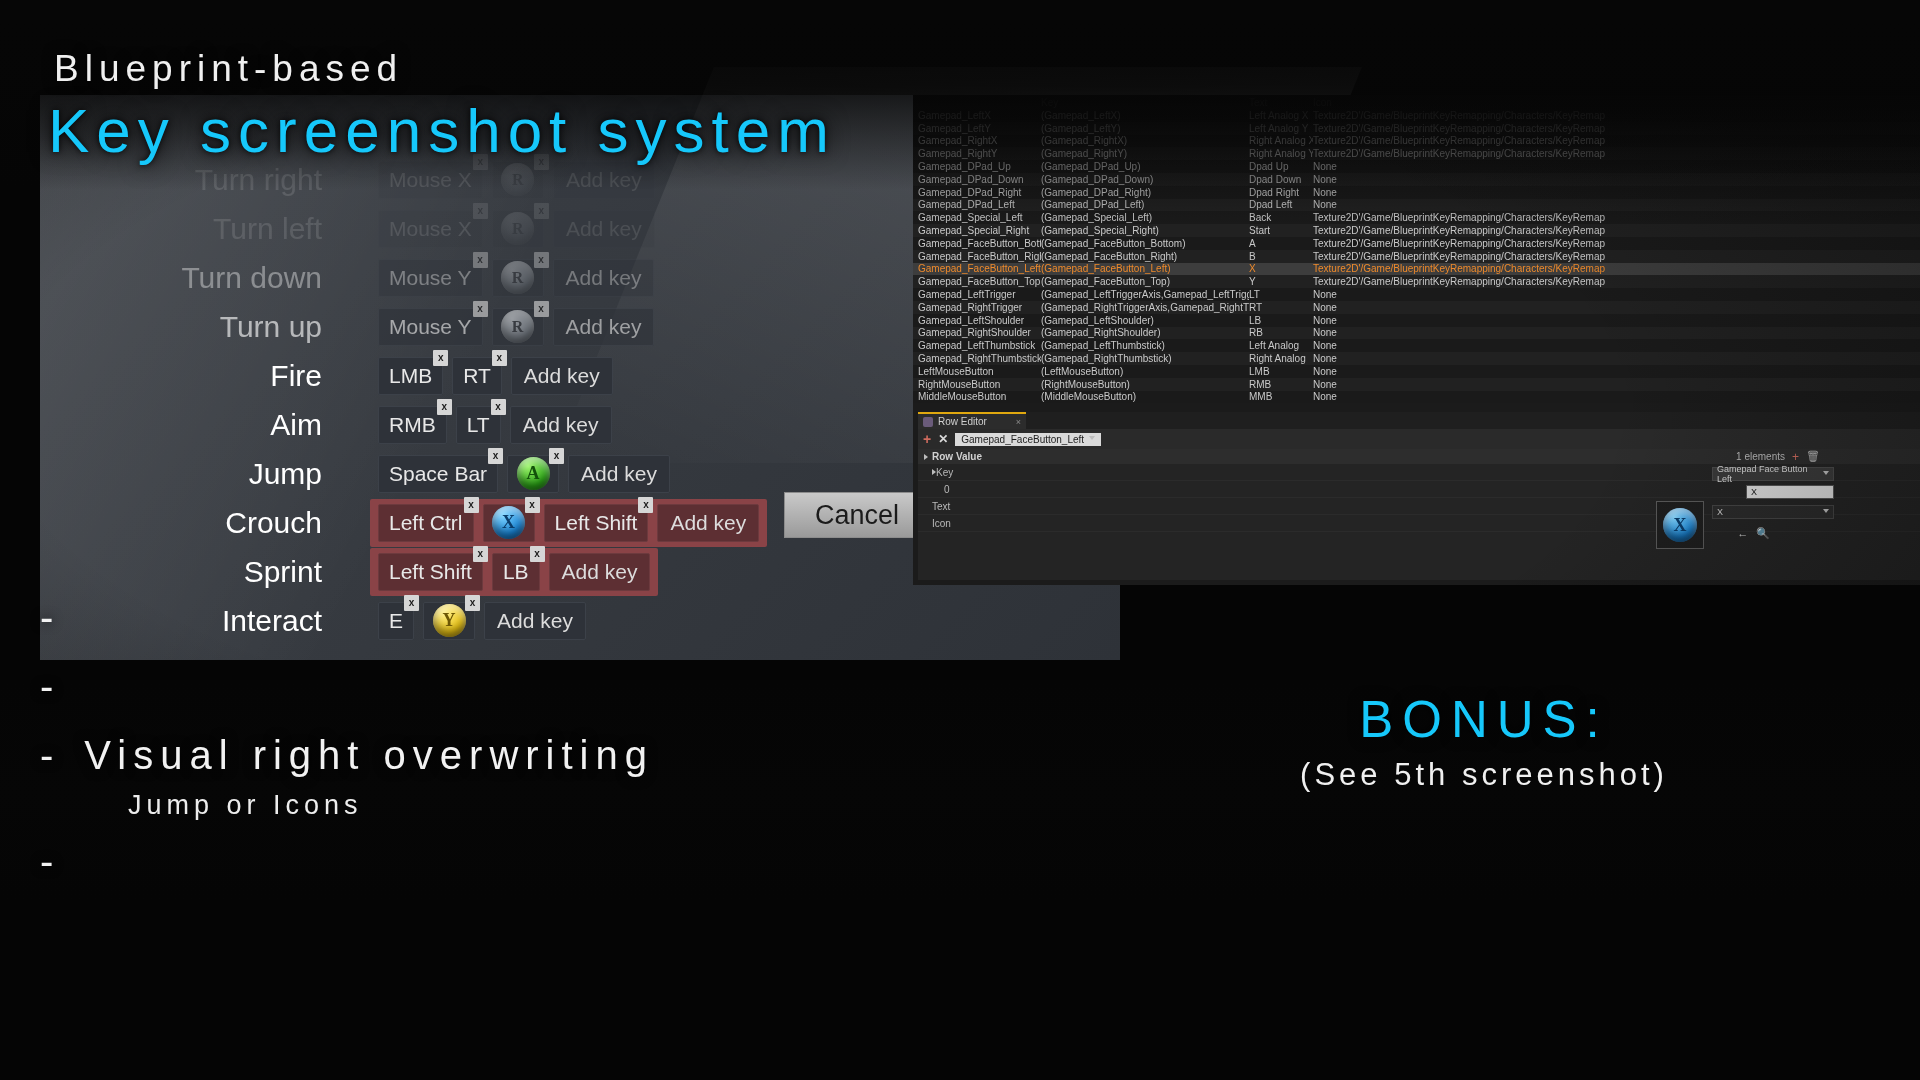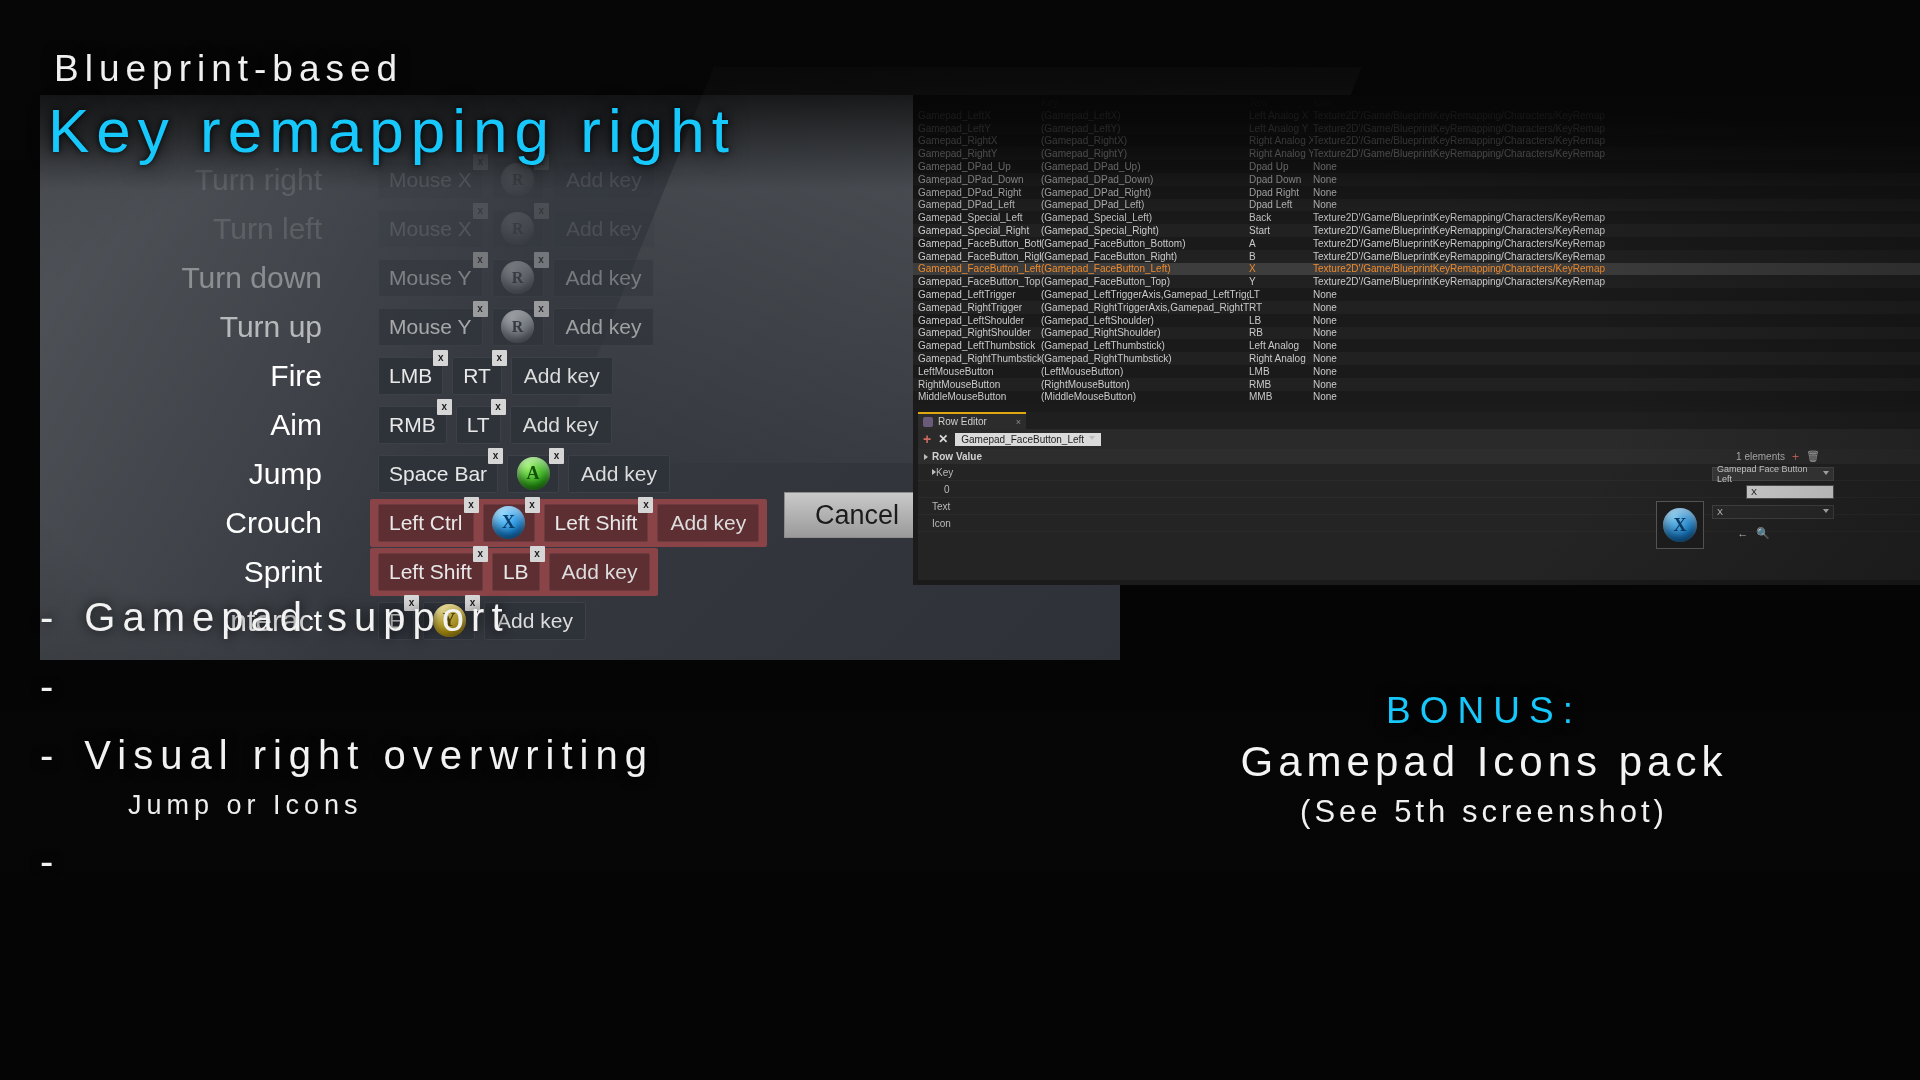--- a/index.html
+++ b/index.html
@@ -282,21 +282,21 @@
   .subnote {
     margin: -12px 0 18px 88px;
     font-size: 27px; letter-spacing: 5px; font-weight: 300;
     color: #ededed;
   }
   .bonus {
     position: absolute; right: 46px; top: 690px;
     text-align: center; width: 780px;
   }
   .bonus .b1 {
-    color: #16c8fb; font-size: 37px; letter-spacing: 9px; font-weight: 300;
+    color: #16c8fb; font-size: 51px; letter-spacing: 9px; font-weight: 300;
     text-shadow: 0 0 14px rgba(0,0,0,0.9);
   }
   .bonus .b2 {
     color: #f4f4f4; font-size: 42px; letter-spacing: 5px; font-weight: 300;
     margin-top: 6px;
   }
   .bonus .b3 {
     color: #f0f0f0; font-size: 31px; letter-spacing: 4px; font-weight: 300;
     margin-top: 8px;
   }
@@ -678,39 +678,37 @@
       </div>
     </div>
   </div>
 
   <div class="ue-topfade"></div>
   <div class="vignette"></div>
   <div class="topfade"></div>
   <div class="botfade"></div>
 
   <div class="eyebrow">Blueprint-based</div>
-  <div class="headline">Key remapping right</div>
+  <div class="headline">Key screenshot system</div>
 
   <div class="bullets" id="bullets">
       <div class="bullet">
         <span class="dash">-</span>
-        <span>Gamepad support</span>
       </div>
       <div class="bullet">
         <span class="dash">-</span>
       </div>
       <div class="bullet">
         <span class="dash">-</span>
         <span>Visual right overwriting</span>
       </div>
       <div class="subnote">Jump or Icons</div>
       <div class="bullet">
         <span class="dash">-</span>
       </div>
     </div>
 
   <div class="bonus">
     <div class="b1">BONUS:</div>
-    <div class="b2">Gamepad Icons pack</div>
     <div class="b3">(See 5th screenshot)</div>
   </div>
 
 </div>
 
 </body></html>

